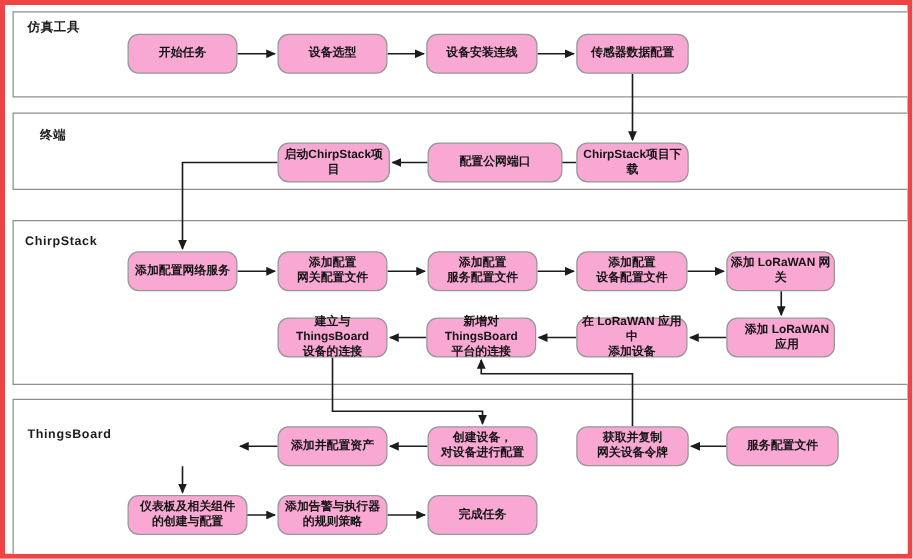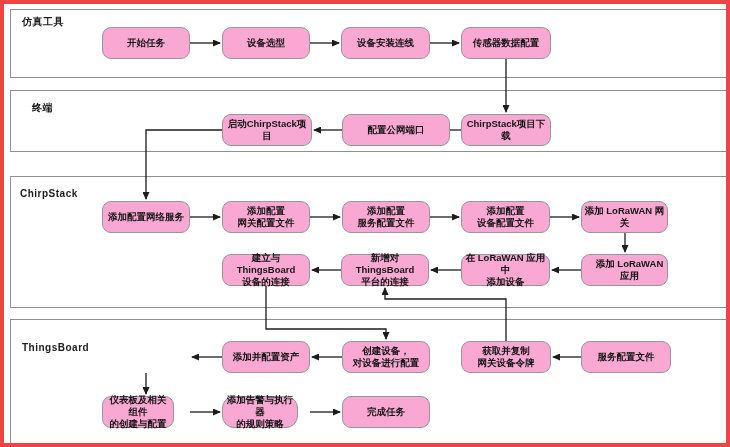--- a/index.html
+++ b/index.html
@@ -46,22 +46,22 @@
   .n-lorawangw{left:577px;top:197px;width:87px;}
   .n-lorawanapp{left:577px;top:250px;width:87px;padding-left:12px;}
   .n-devinapp{left:457px;top:250px;width:89px;}
   .n-tbplatform{left:337px;top:250px;width:88px;}
   .n-tbdevice{left:218px;top:250px;width:88px;}
   .n-createdev{left:338px;top:337px;width:88px;}
   .n-cfgasset{left:218px;top:337px;width:88px;}
   .n-assetdev{left:98px;top:337px;width:88px;}
   .n-token{left:457px;top:337px;width:90px;}
   .n-addgwdev{left:577px;top:337px;width:90px;}
-  .n-dashboard{left:98px;top:392px;width:72px;}
-  .n-alarm{left:218px;top:392px;width:76px;border-radius:12px;}
+  .n-dashboard{left:98px;top:392px;width:96px;}
+  .n-alarm{left:218px;top:392px;width:88px;}
   .n-finish{left:338px;top:392px;width:88px;}
 </style>
 </head>
 <body>
 
 <div class="canvas">
 
   <div class="lane lane-sim">
     <span class="lane-label">仿真工具</span>
   </div>

